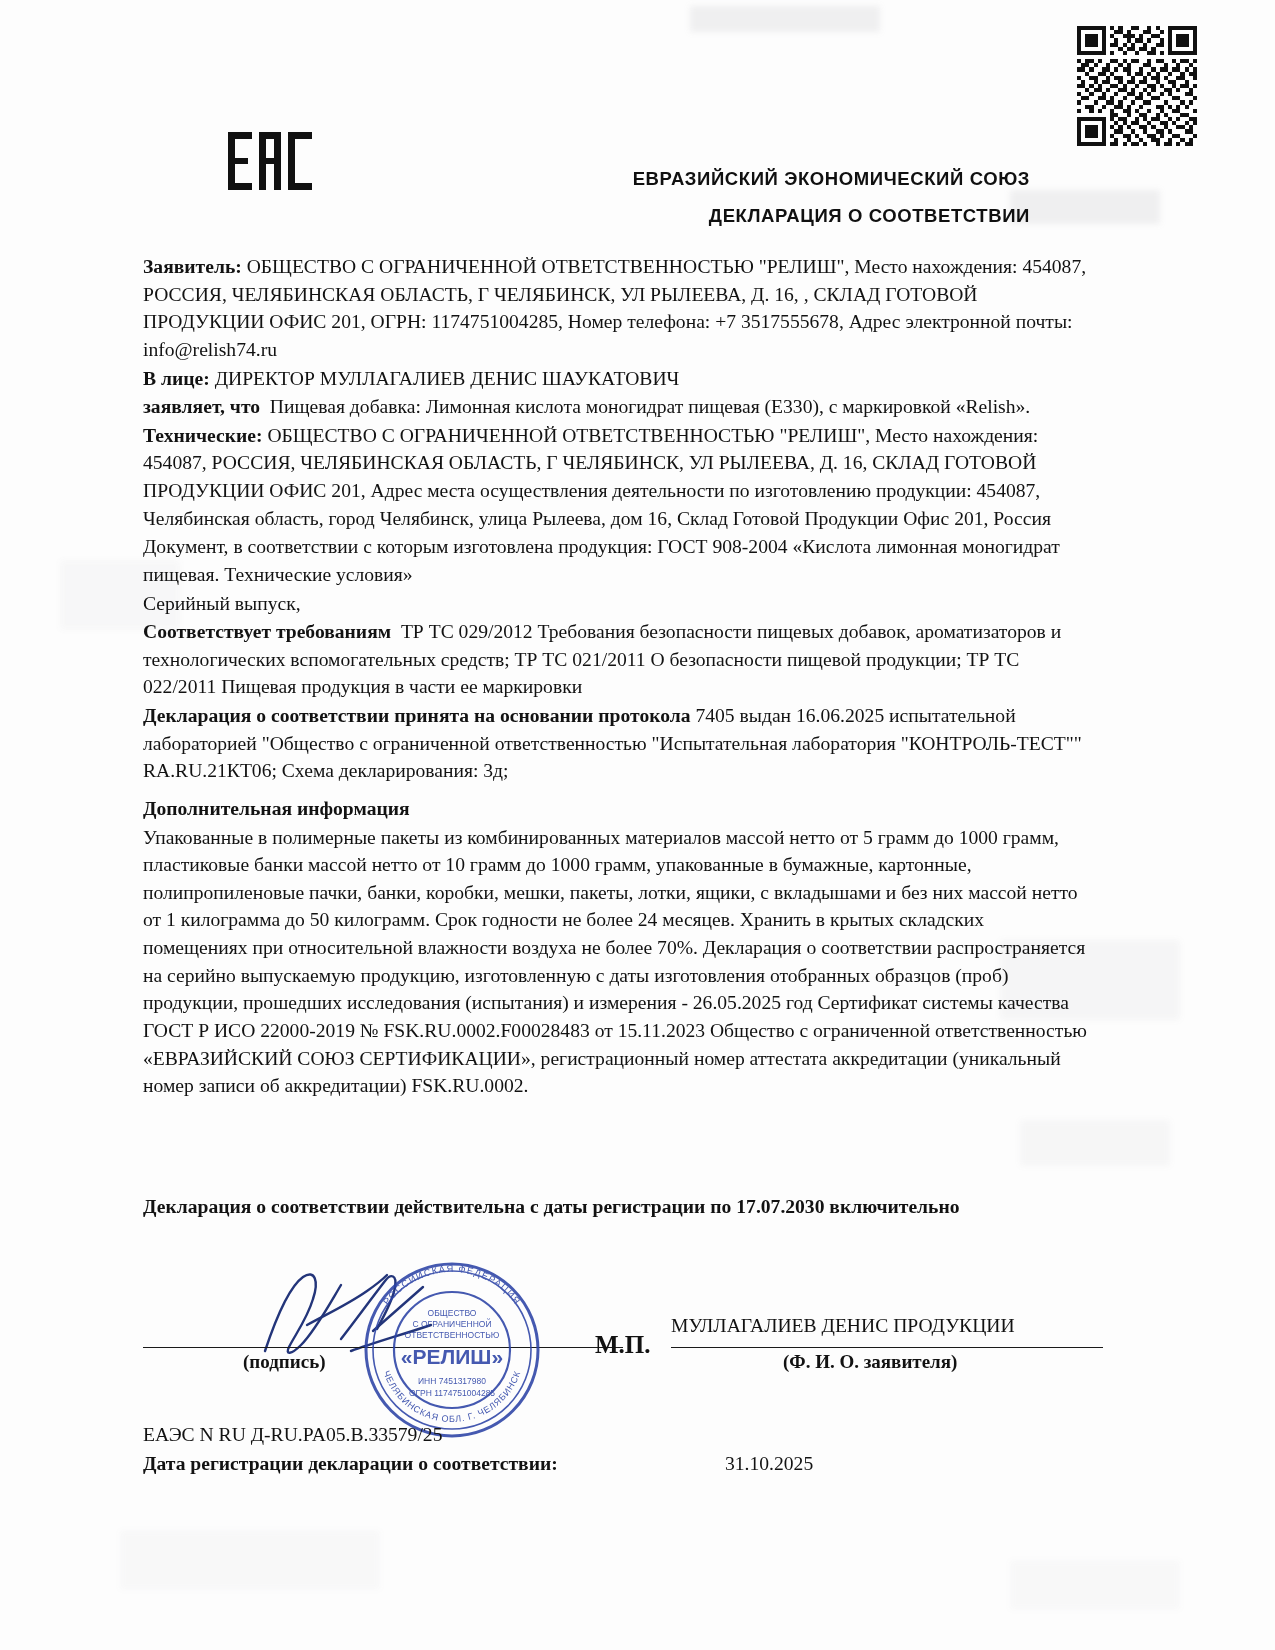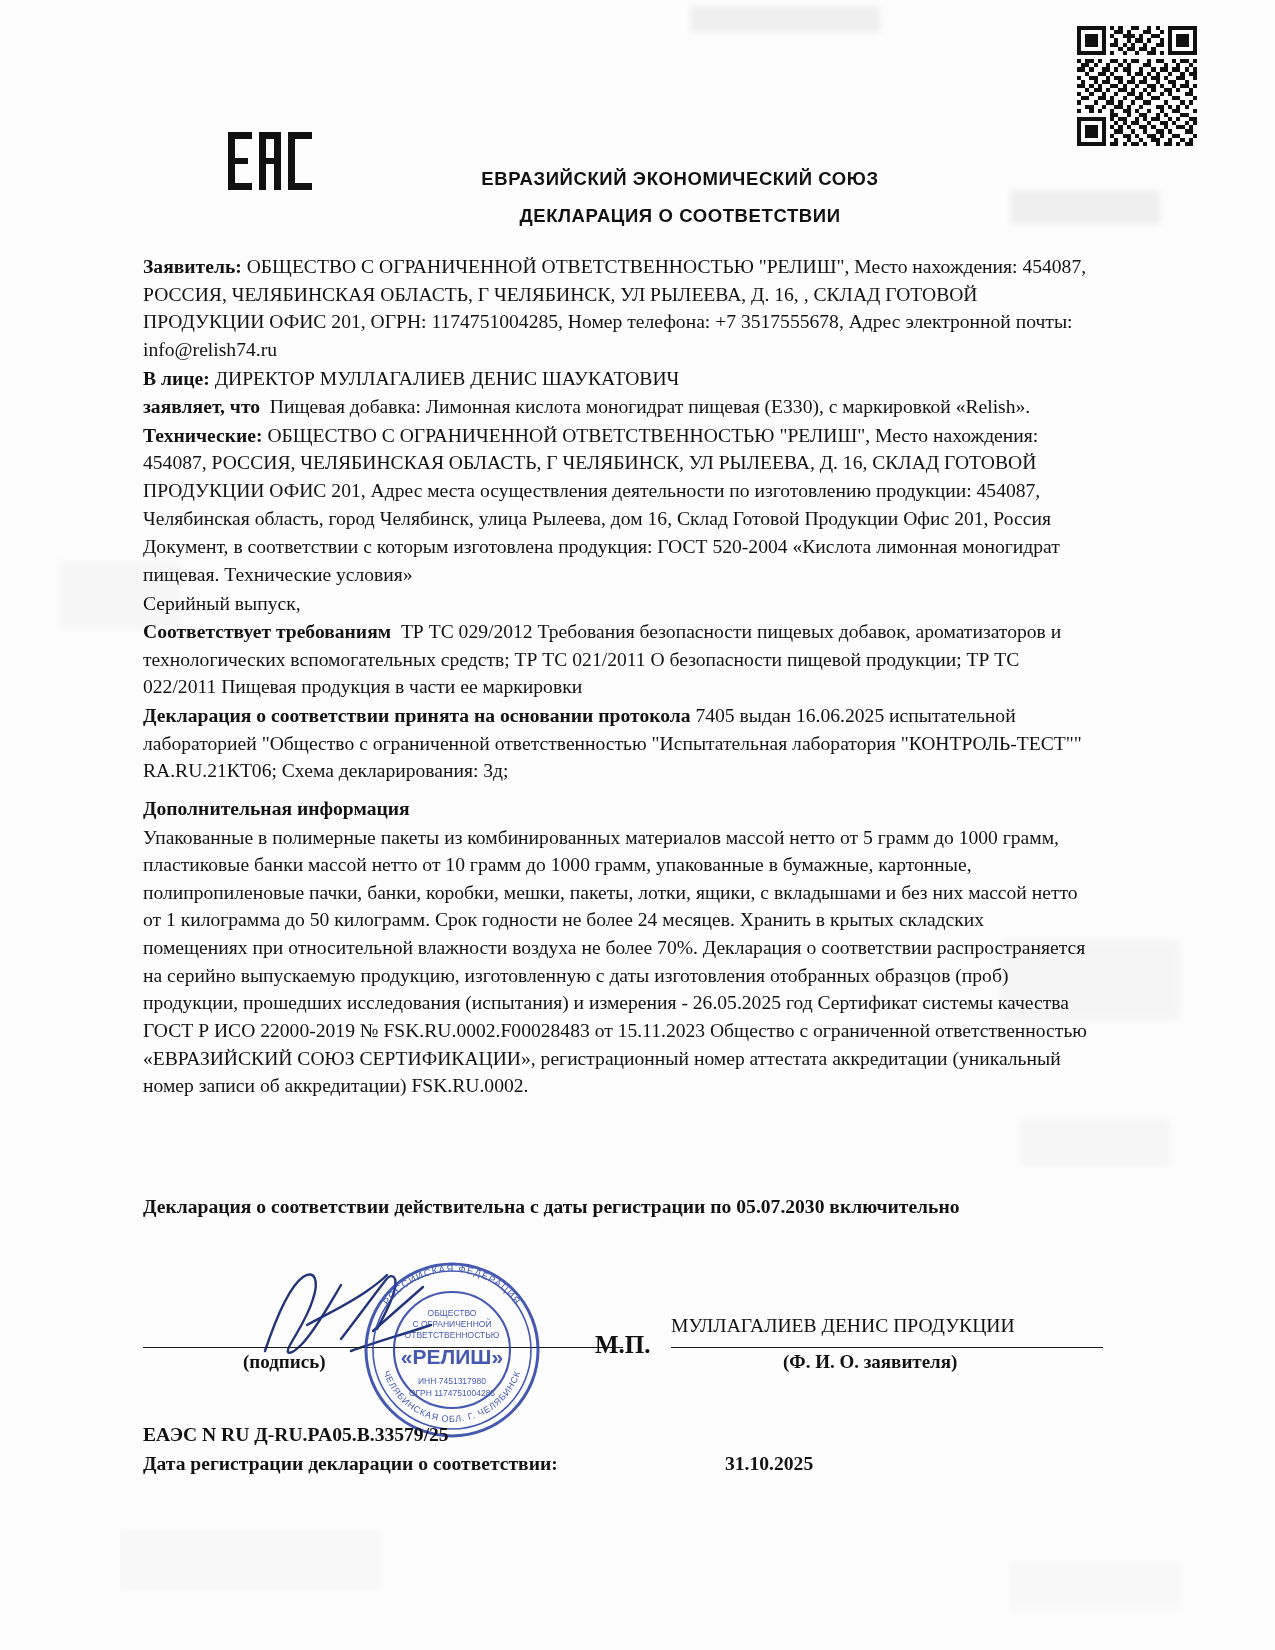--- a/index.html
+++ b/index.html
@@ -46,21 +46,21 @@
     top: 130px;
     width: 90px;
     height: 62px;
   }
 
   
   .hdr {
     position: absolute;
     left: 330px;
     width: 700px;
-    text-align: center;
+    text-align: right;
     font-family: "Liberation Sans", sans-serif;
     font-weight: bold;
     letter-spacing: 0.6px;
     font-size: 18.5px;
     color: #101010;
   }
   .hdr1 { top: 168px; }
   .hdr2 { top: 205px; }
 
   
@@ -161,21 +161,21 @@
   .reg {
     position: absolute;
     left: 143px;
     top: 1420px;
     width: 960px;
     font-size: 19.6px;
     line-height: 1.5;
   }
   .reg-row { display: flex; }
   .reg-label { font-weight: bold; width: 582px; }
-  .reg-value { font-weight: bold; }
+  .reg-value { font-weight: normal; }
 </style>
 </head>
 <body>
 
 <div class="page">
 
   <div class="smudge" style="left:1010px;top:190px;width:150px;height:34px;"></div>
   <div class="smudge" style="left:690px;top:6px;width:190px;height:26px;"></div>
   <div class="smudge" style="left:1000px;top:940px;width:180px;height:80px;opacity:.55;"></div>
   <div class="smudge" style="left:1020px;top:1120px;width:150px;height:46px;opacity:.5;"></div>
@@ -458,40 +458,40 @@
     <p>
       <span class="b">заявляет, что</span>
       &nbsp;<span>Пищевая добавка: Лимонная кислота моногидрат пищевая (Е330), с маркировкой «Relish».</span>
     </p>
 
     <p>
       <span class="b">Технические:</span>
       <span>ОБЩЕСТВО С ОГРАНИЧЕННОЙ ОТВЕТСТВЕННОСТЬЮ "РЕЛИШ", Место нахождения: 454087, РОССИЯ, ЧЕЛЯБИНСКАЯ ОБЛАСТЬ, Г ЧЕЛЯБИНСК, УЛ РЫЛЕЕВА, Д. 16, СКЛАД ГОТОВОЙ ПРОДУКЦИИ ОФИС 201, Адрес места осуществления деятельности по изготовлению продукции: 454087, Челябинская область, город Челябинск, улица Рылеева, дом 16, Склад Готовой Продукции Офис 201, Россия</span>
     </p>
 
-    <p>Документ, в соответствии с которым изготовлена продукция: ГОСТ 520-2004 «Кислота лимонная моногидрат пищевая. Технические условия»</p>
+    <p>Документ, в соответствии с которым изготовлена продукция: ГОСТ 908-2004 «Кислота лимонная моногидрат пищевая. Технические условия»</p>
     <p>Серийный выпуск,</p>
 
     <p>
       <span class="b">Соответствует требованиям</span>
       &nbsp;<span>ТР ТС 029/2012 Требования безопасности пищевых добавок, ароматизаторов и технологических вспомогательных средств; ТР ТС 021/2011 О безопасности пищевой продукции; ТР ТС 022/2011 Пищевая продукция в части ее маркировки</span>
     </p>
 
     <p>
       <span class="b">Декларация о соответствии принята на основании протокола</span>
       <span>7405 выдан 16.06.2025 испытательной лабораторией "Общество с ограниченной ответственностью "Испытательная лаборатория "КОНТРОЛЬ-ТЕСТ"" RA.RU.21КТ06; Схема декларирования: 3д;</span>
     </p>
 
     <div class="gap"></div>
 
     <p class="b">Дополнительная информация</p>
     <p>Упакованные в полимерные пакеты из комбинированных материалов массой нетто от 5 грамм до 1000 грамм, пластиковые банки массой нетто от 10 грамм до 1000 грамм, упакованные в бумажные, картонные, полипропиленовые пачки, банки, коробки, мешки, пакеты, лотки, ящики, с вкладышами и без них массой нетто от 1 килограмма до 50 килограмм. Срок годности не более 24 месяцев. Хранить в крытых складских помещениях при относительной влажности воздуха не более 70%. Декларация о соответствии распространяется на серийно выпускаемую продукцию, изготовленную с даты изготовления отобранных образцов (проб) продукции, прошедших исследования (испытания) и измерения - 26.05.2025 год Сертификат системы качества ГОСТ Р ИСО 22000-2019 № FSK.RU.0002.F00028483 от 15.11.2023 Общество с ограниченной ответственностью «ЕВРАЗИЙСКИЙ СОЮЗ СЕРТИФИКАЦИИ», регистрационный номер аттестата аккредитации (уникальный номер записи об аккредитации) FSK.RU.0002.</p>
   </div>
 
-  <div class="valid">Декларация о соответствии действительна с даты регистрации по 05.07.2030 включительно</div>
+  <div class="valid">Декларация о соответствии действительна с даты регистрации по 17.07.2030 включительно</div>
 
   <div class="sig-wrap">
     <svg class="handsign" viewBox="0 0 200 96">
       <g fill="none" stroke="#23357a" stroke-width="2.4" stroke-linecap="round">
         <path d="M10 86 C 22 50, 34 22, 48 12 C 60 4, 64 16, 58 34 C 52 54, 40 70, 34 82 C 30 90, 36 90, 46 80 C 60 66, 74 40, 86 20"></path>
         <path d="M52 60 C 70 50, 92 40, 112 26 C 122 19, 128 14, 132 10"></path>
         <path d="M86 74 C 100 56, 116 34, 130 16 C 136 8, 142 10, 140 22 C 138 36, 128 52, 122 64"></path>
         <path d="M118 66 C 134 52, 152 36, 168 22"></path>
         <path d="M96 86 C 118 78, 146 70, 176 60"></path>
       </g>

